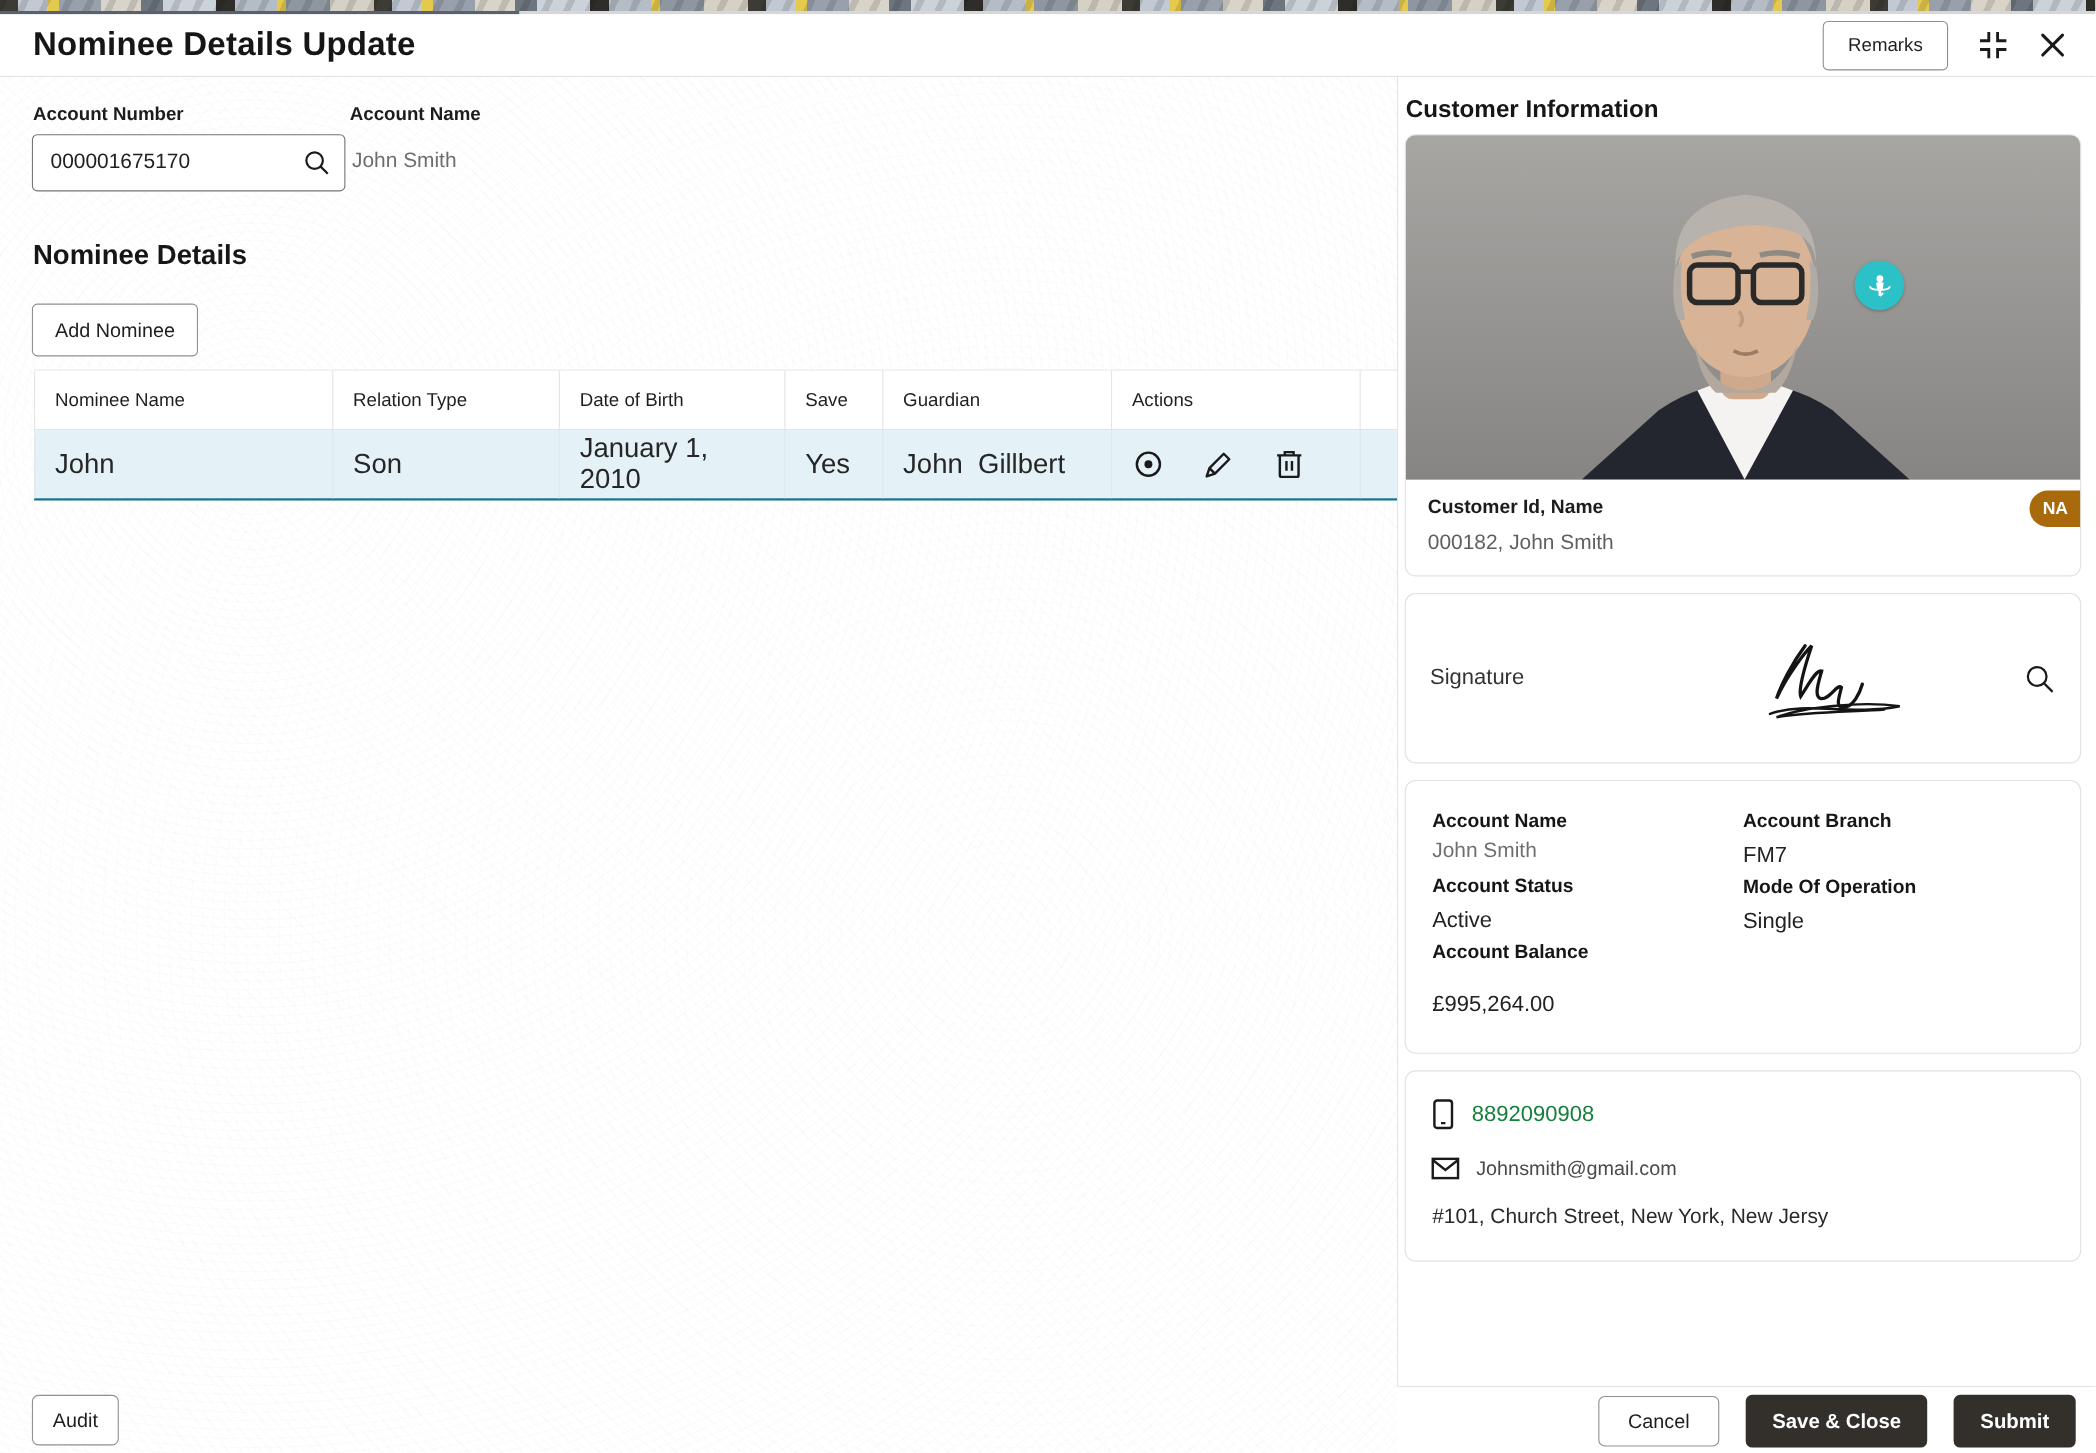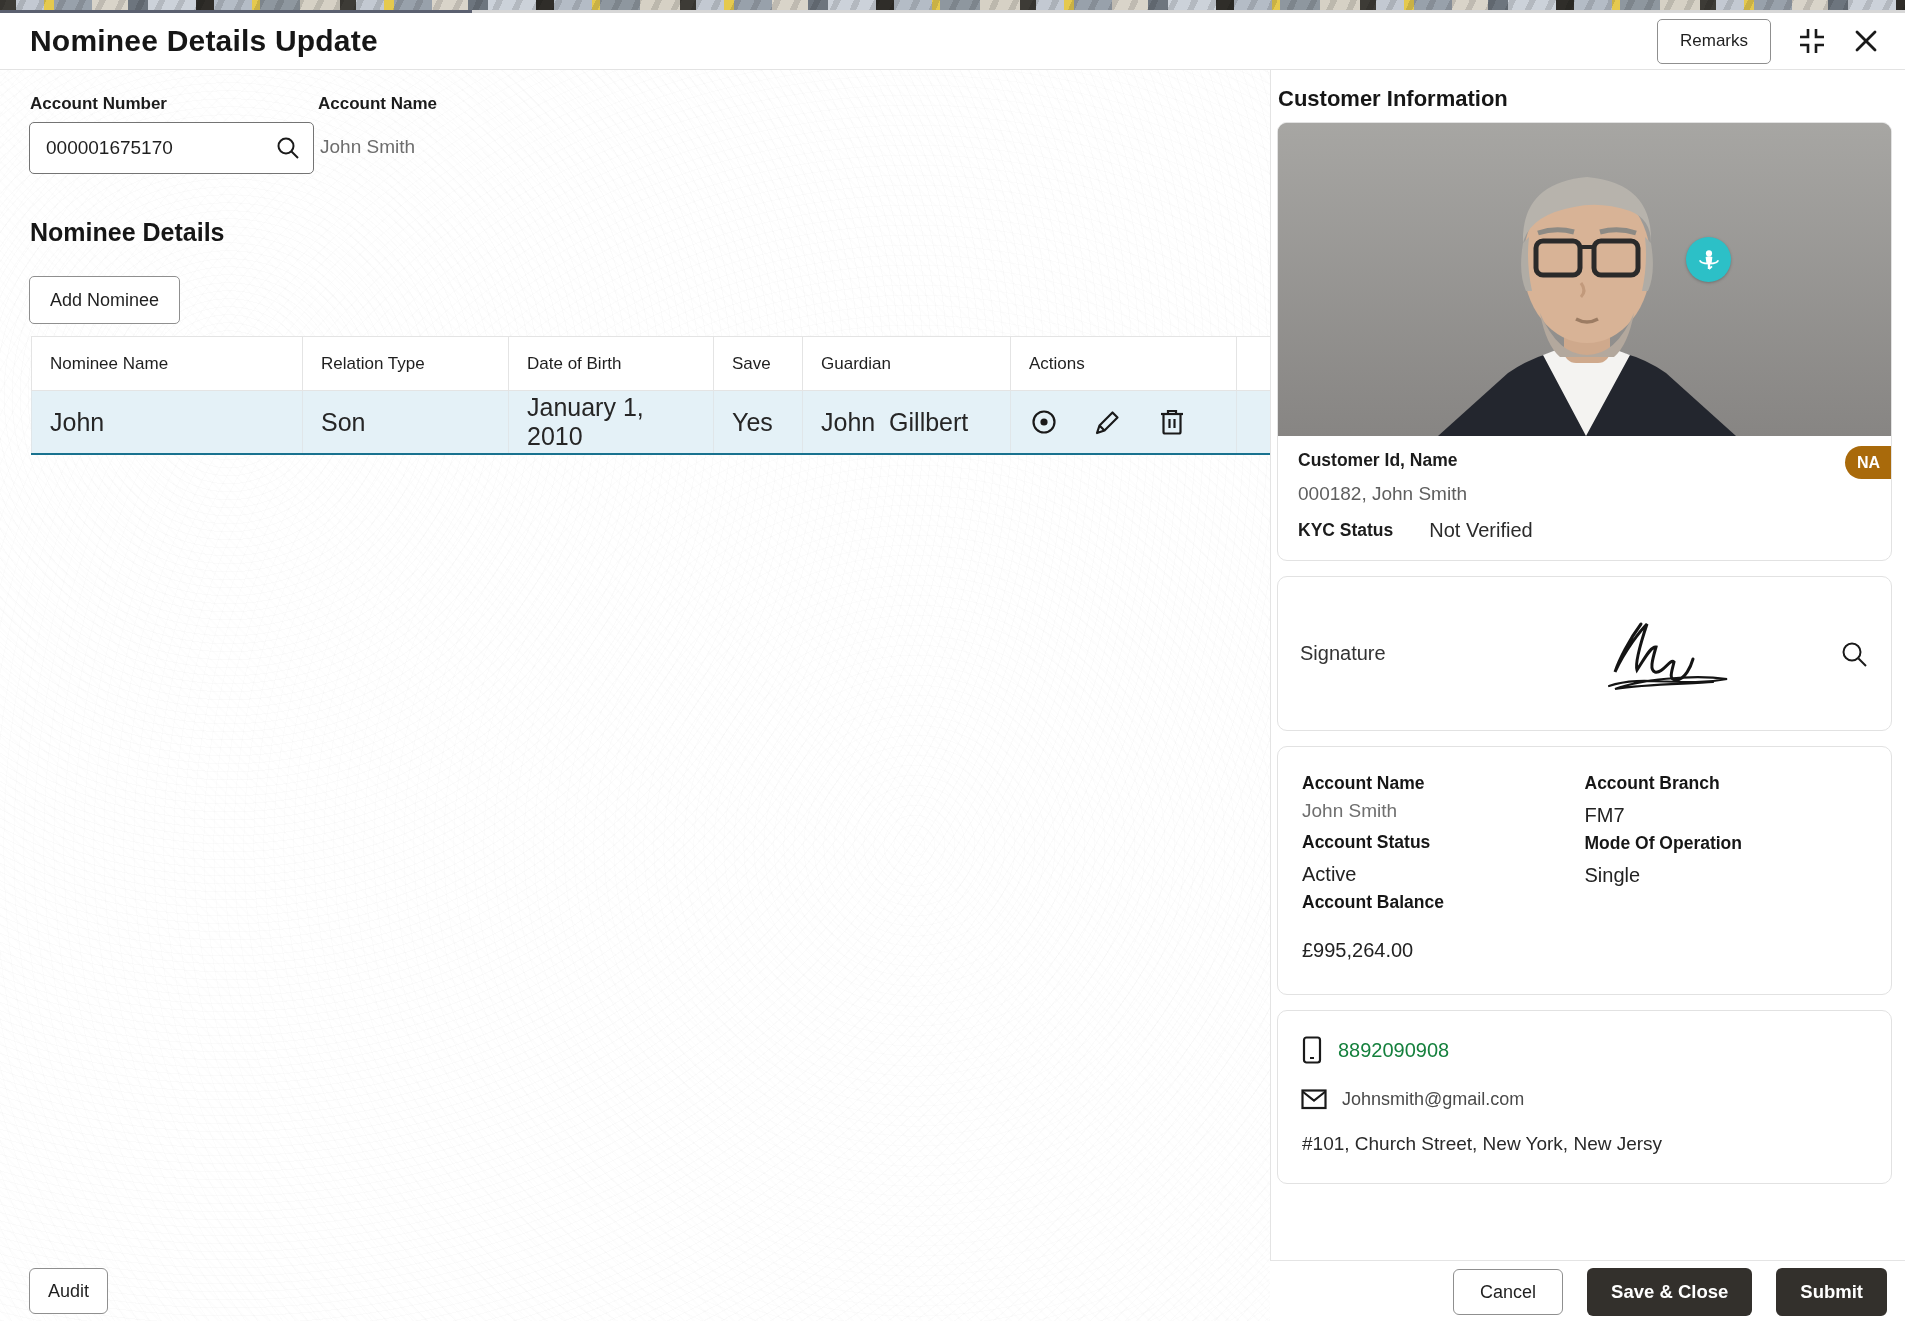--- a/index.html
+++ b/index.html
@@ -286,24 +286,20 @@
             <path d="M14 17.6 L14 23" stroke="#fff" stroke-width="2.4"></path>
             <path d="M14 23 L17 20.4" stroke="#fff" stroke-width="1.8"></path>
           </svg>
         </span>
       </button>
     </div>
     <div class="cust-info-block">
       <div class="na-badge">NA</div>
       <div class="cust-id-label">Customer Id, Name</div>
       <div class="cust-id-value">000182, John Smith</div>
-      <div class="kyc-row">
-        <span class="kyc-label">KYC Status</span>
-        <span class="kyc-value">Not Verified</span>
-      </div>
     </div>
   </div>
 
   <div class="card signature-card">
     <div class="signature-label">Signature</div>
     <div class="signature-art">
       <svg class="ic" width="150" height="80" viewBox="0 0 150 80" fill="none" stroke="#141414" stroke-linecap="round">
         <path d="M46 10 C34 26 24 46 20 58 C30 36 46 16 52 10 C46 28 40 50 42 56 C50 44 56 32 61 33 C58 44 54 56 60 58 C68 60 75 44 79 48 C77 57 73 66 81 66 C90 66 96 52 98 45" stroke-width="3"></path>
         <path d="M14 72 C48 60 86 74 132 65 C96 60 44 66 20 75 C50 70 96 70 118 68" stroke-width="2.2"></path>
       </svg>

